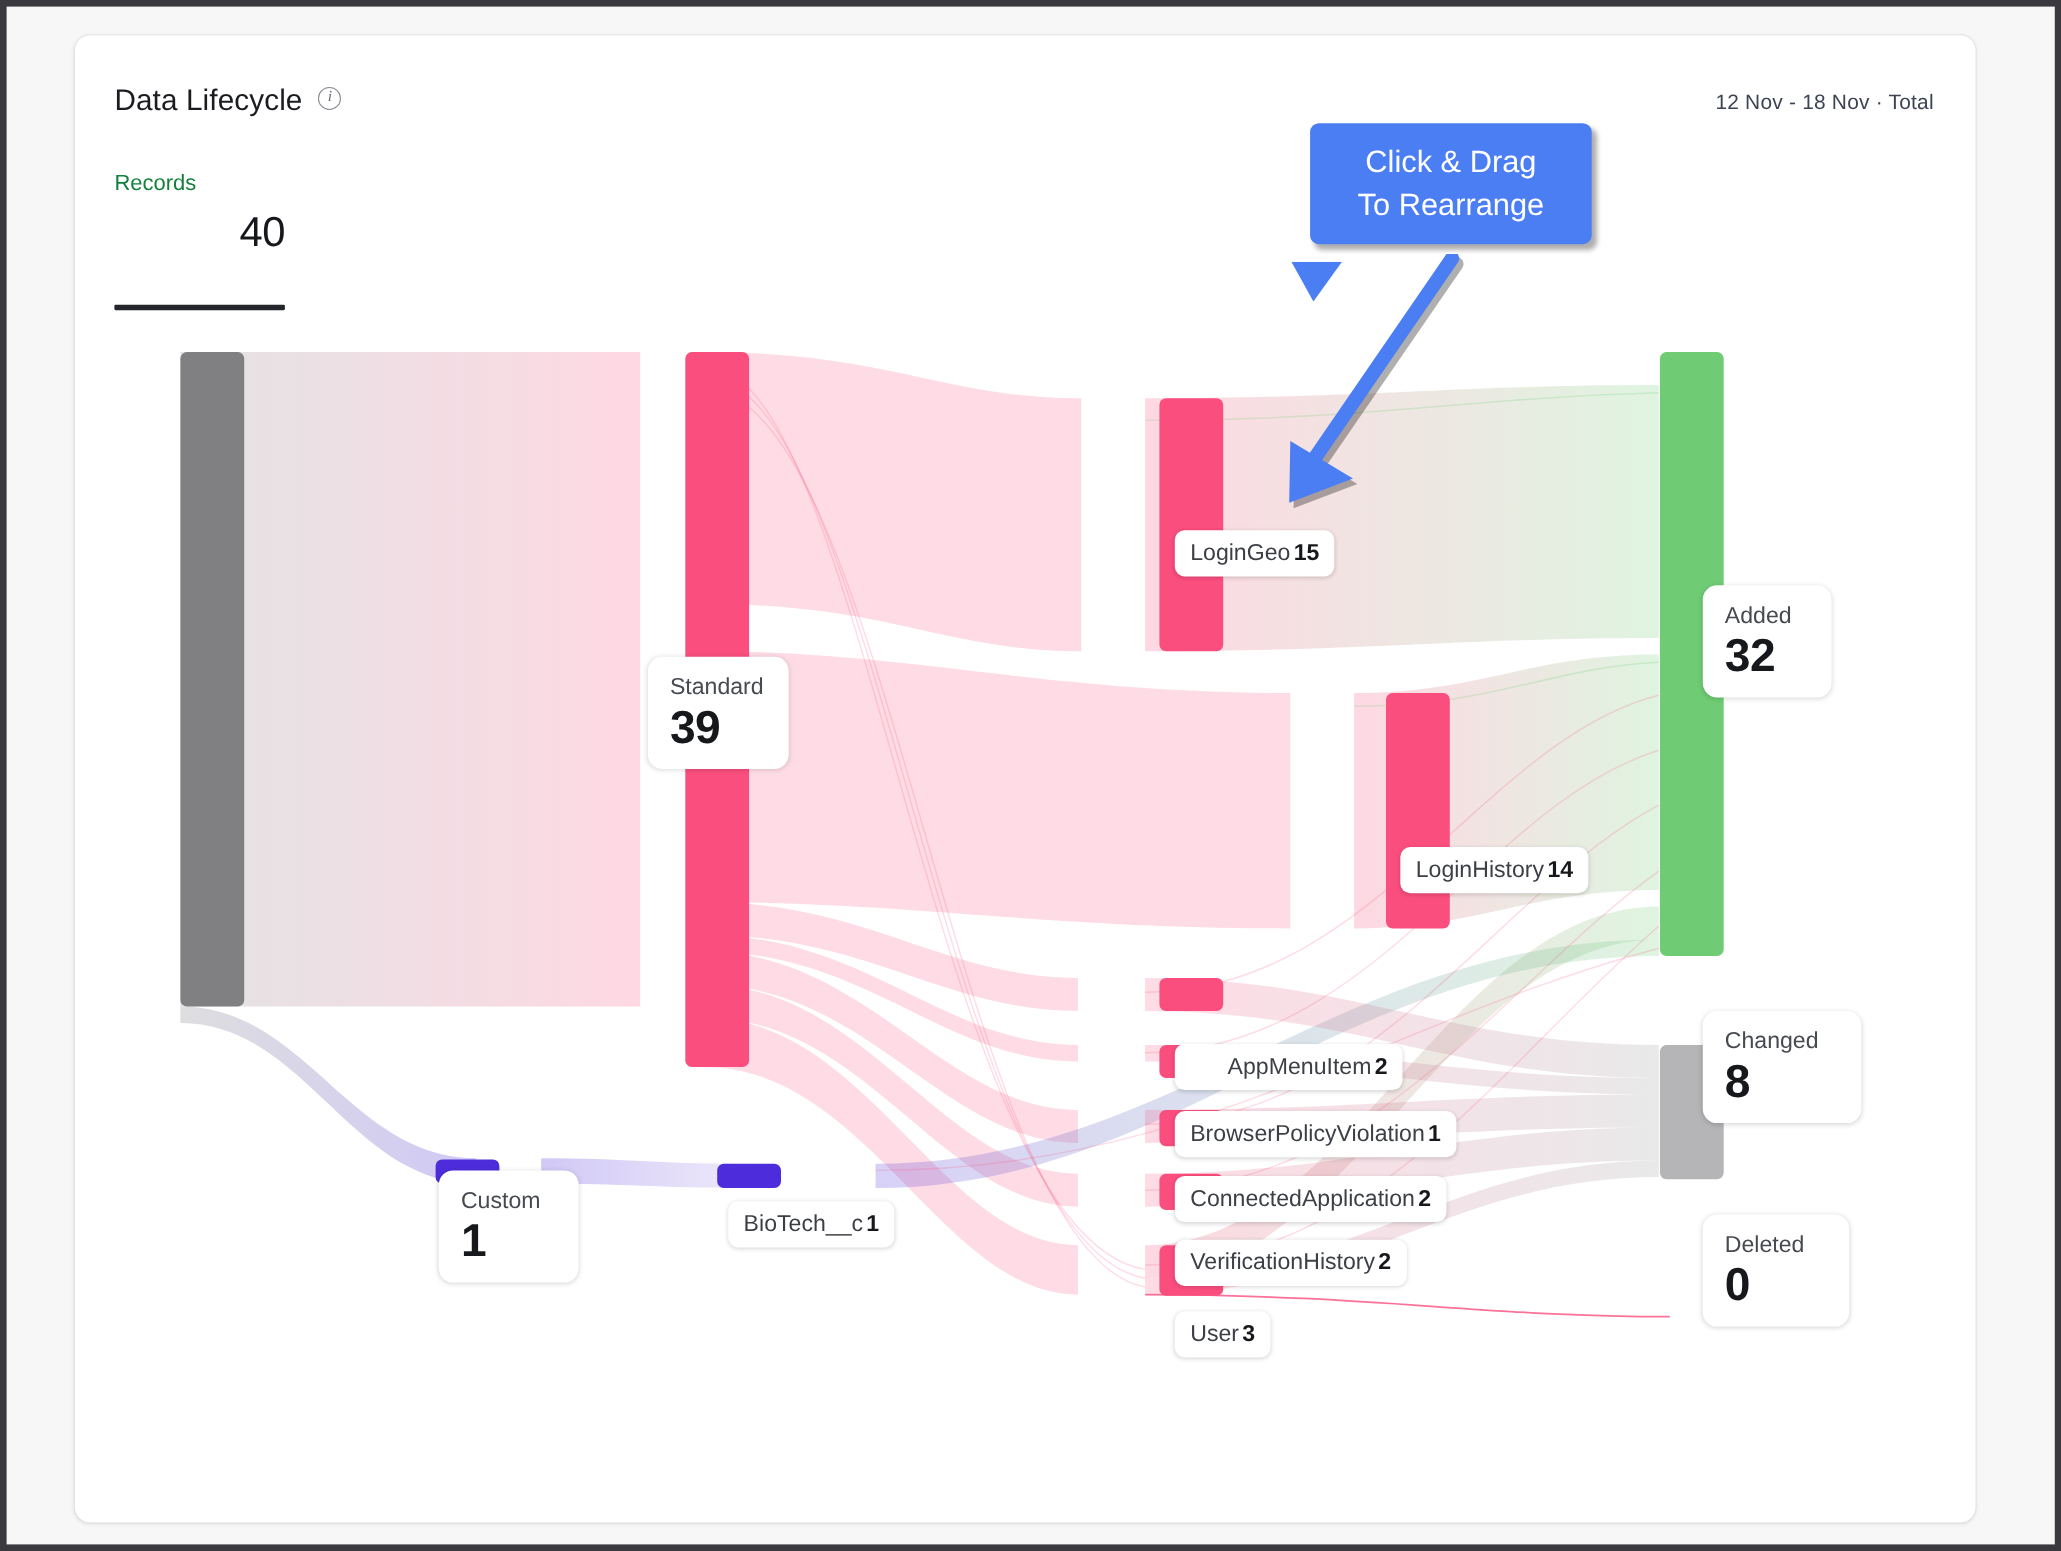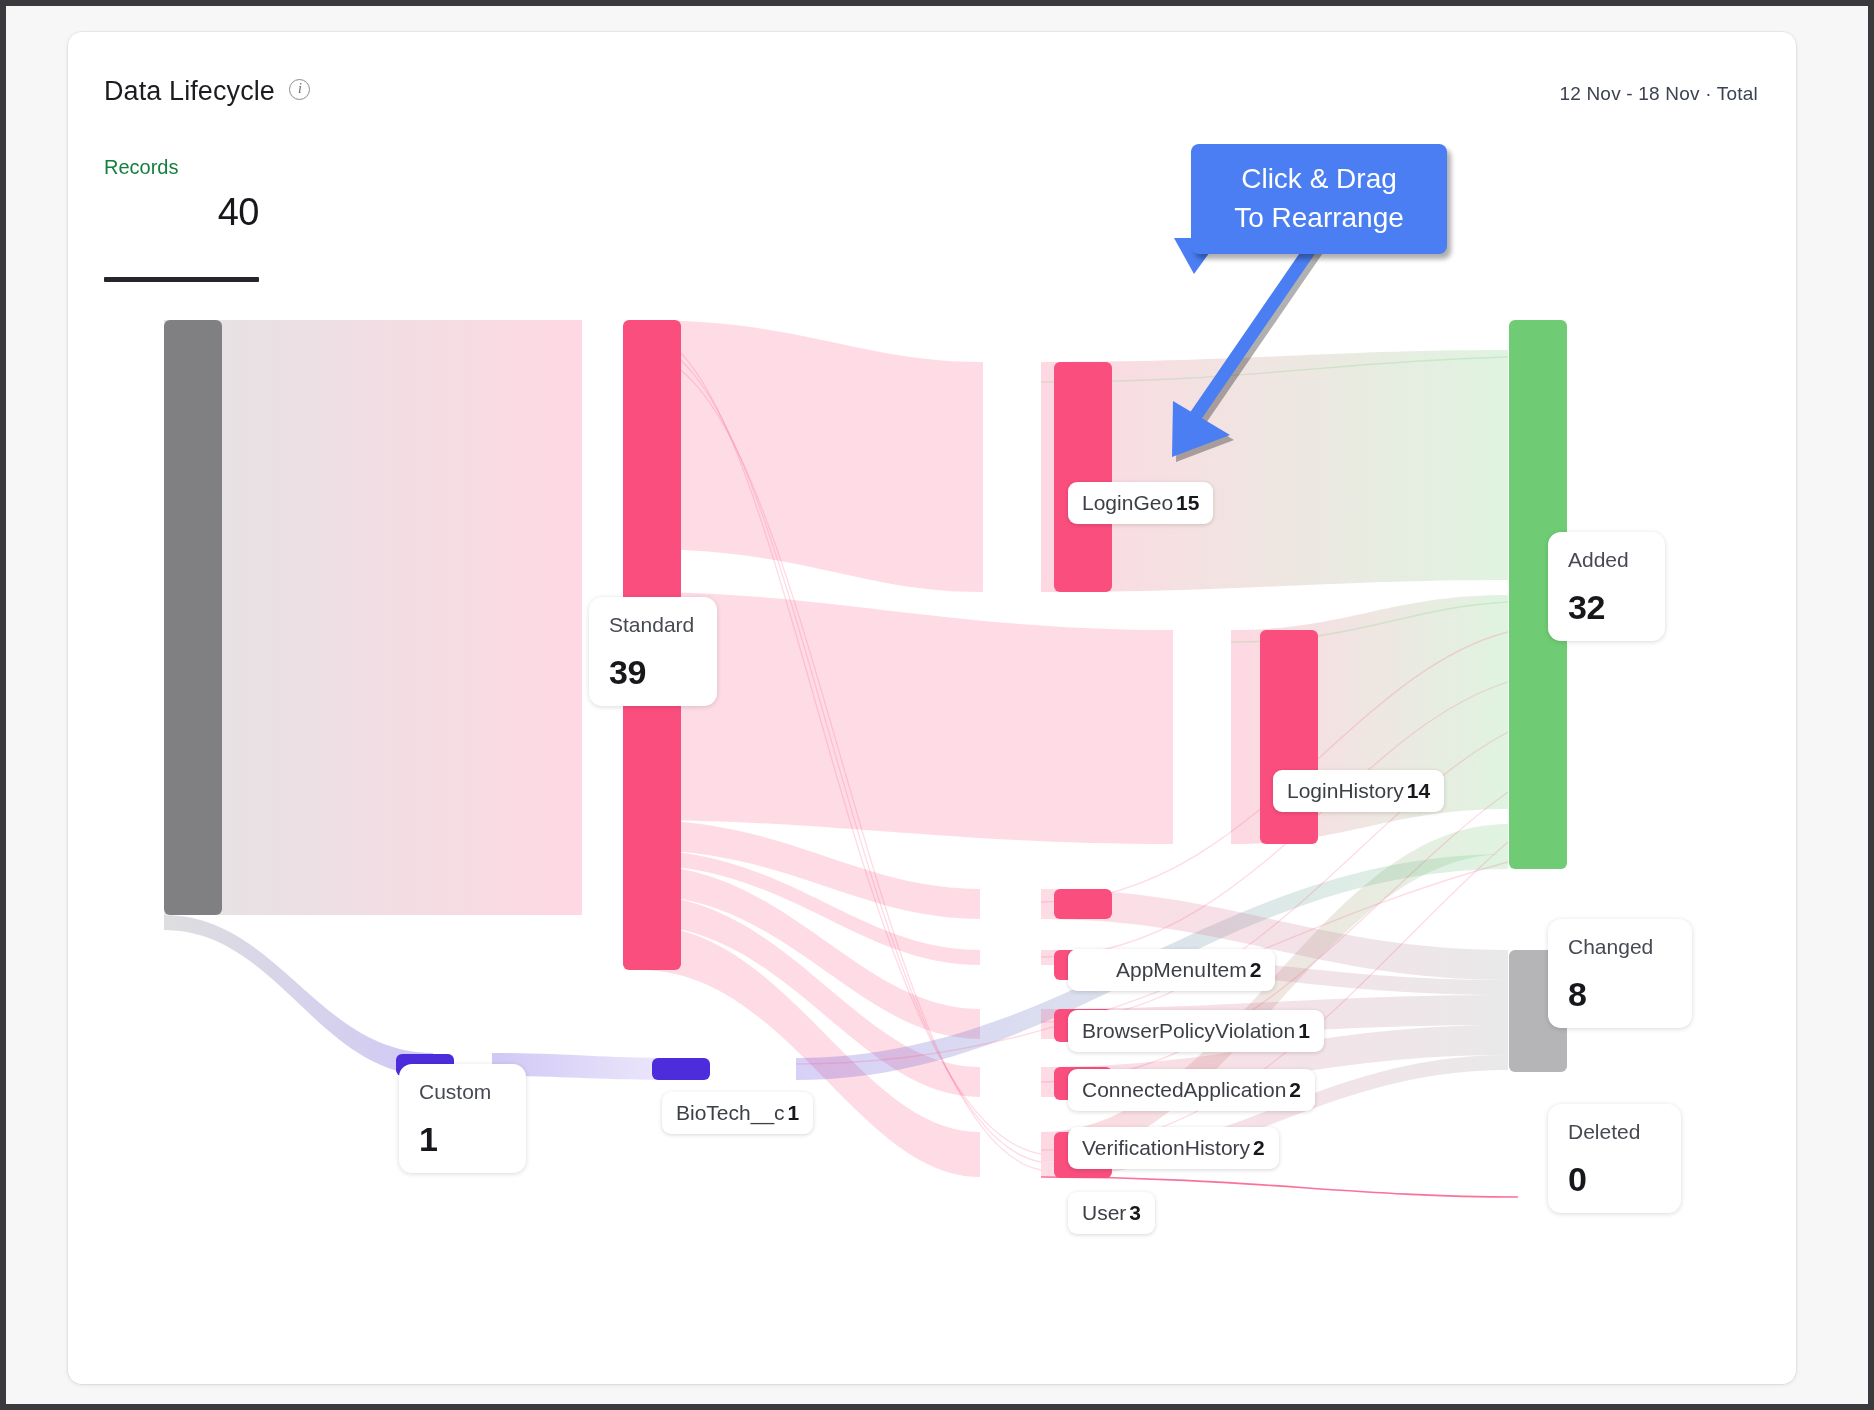--- a/index.html
+++ b/index.html
@@ -71,25 +71,25 @@
 
   .bigbox {
     position:absolute;
     background:#ffffff;
     border-radius:13px;
     box-shadow:0 1px 5px rgba(0,0,0,.15);
     padding:16px 20px 14px 20px;
     white-space:nowrap;
   }
   .bigbox .bl { font-size:21px; color:#474a52; }
-  .bigbox .bv { font-size:34px; color:#17181c; font-weight:700; margin-top:16px; letter-spacing:-.5px;}
+  .bigbox .bv { font-size:42px; color:#17181c; font-weight:700; margin-top:0; letter-spacing:-.5px;}
 
   
   #callout {
-    position:absolute; left:1185px; top:138px;
+    position:absolute; left:1185px; top:106px;
     width:256px; height:110px;
     background:#4a7ef2; border-radius:8px;
     box-shadow:4px 5px 5px rgba(0,0,0,.32);
     color:#ffffff; font-size:28px; line-height:39px;
     text-align:center; padding-top:15px;
     z-index:30;
   }
   #callout-tail {
     position:absolute; left:1168px; top:232px; width:60px; height:36px; z-index:29;
   }

